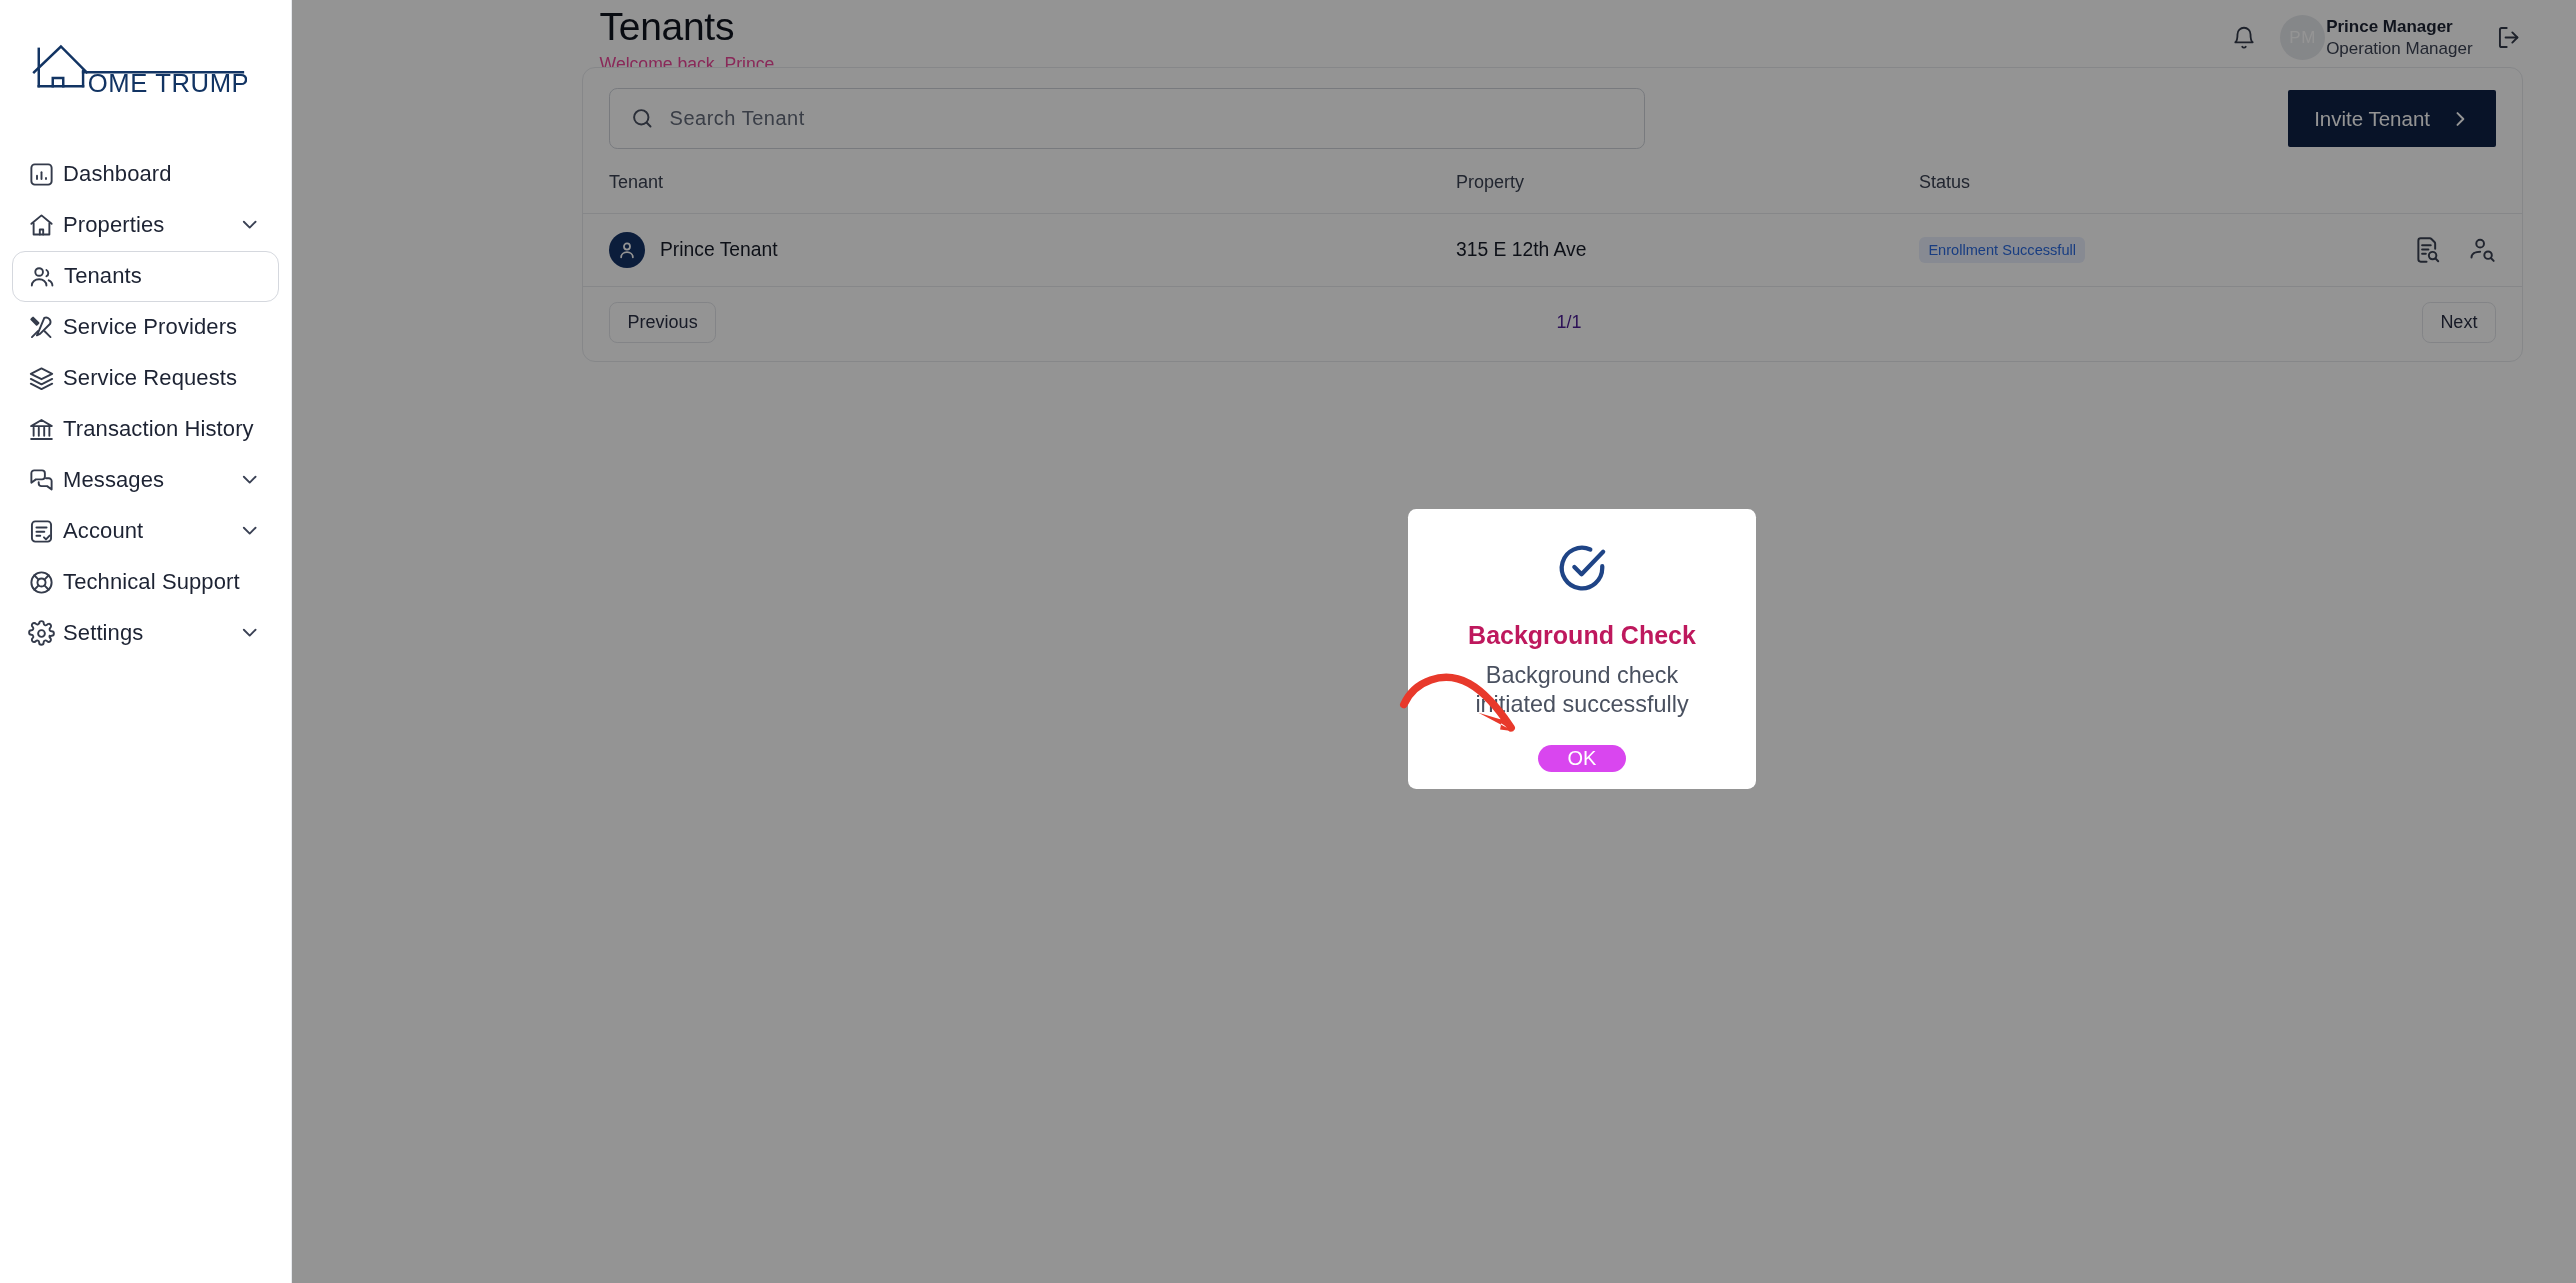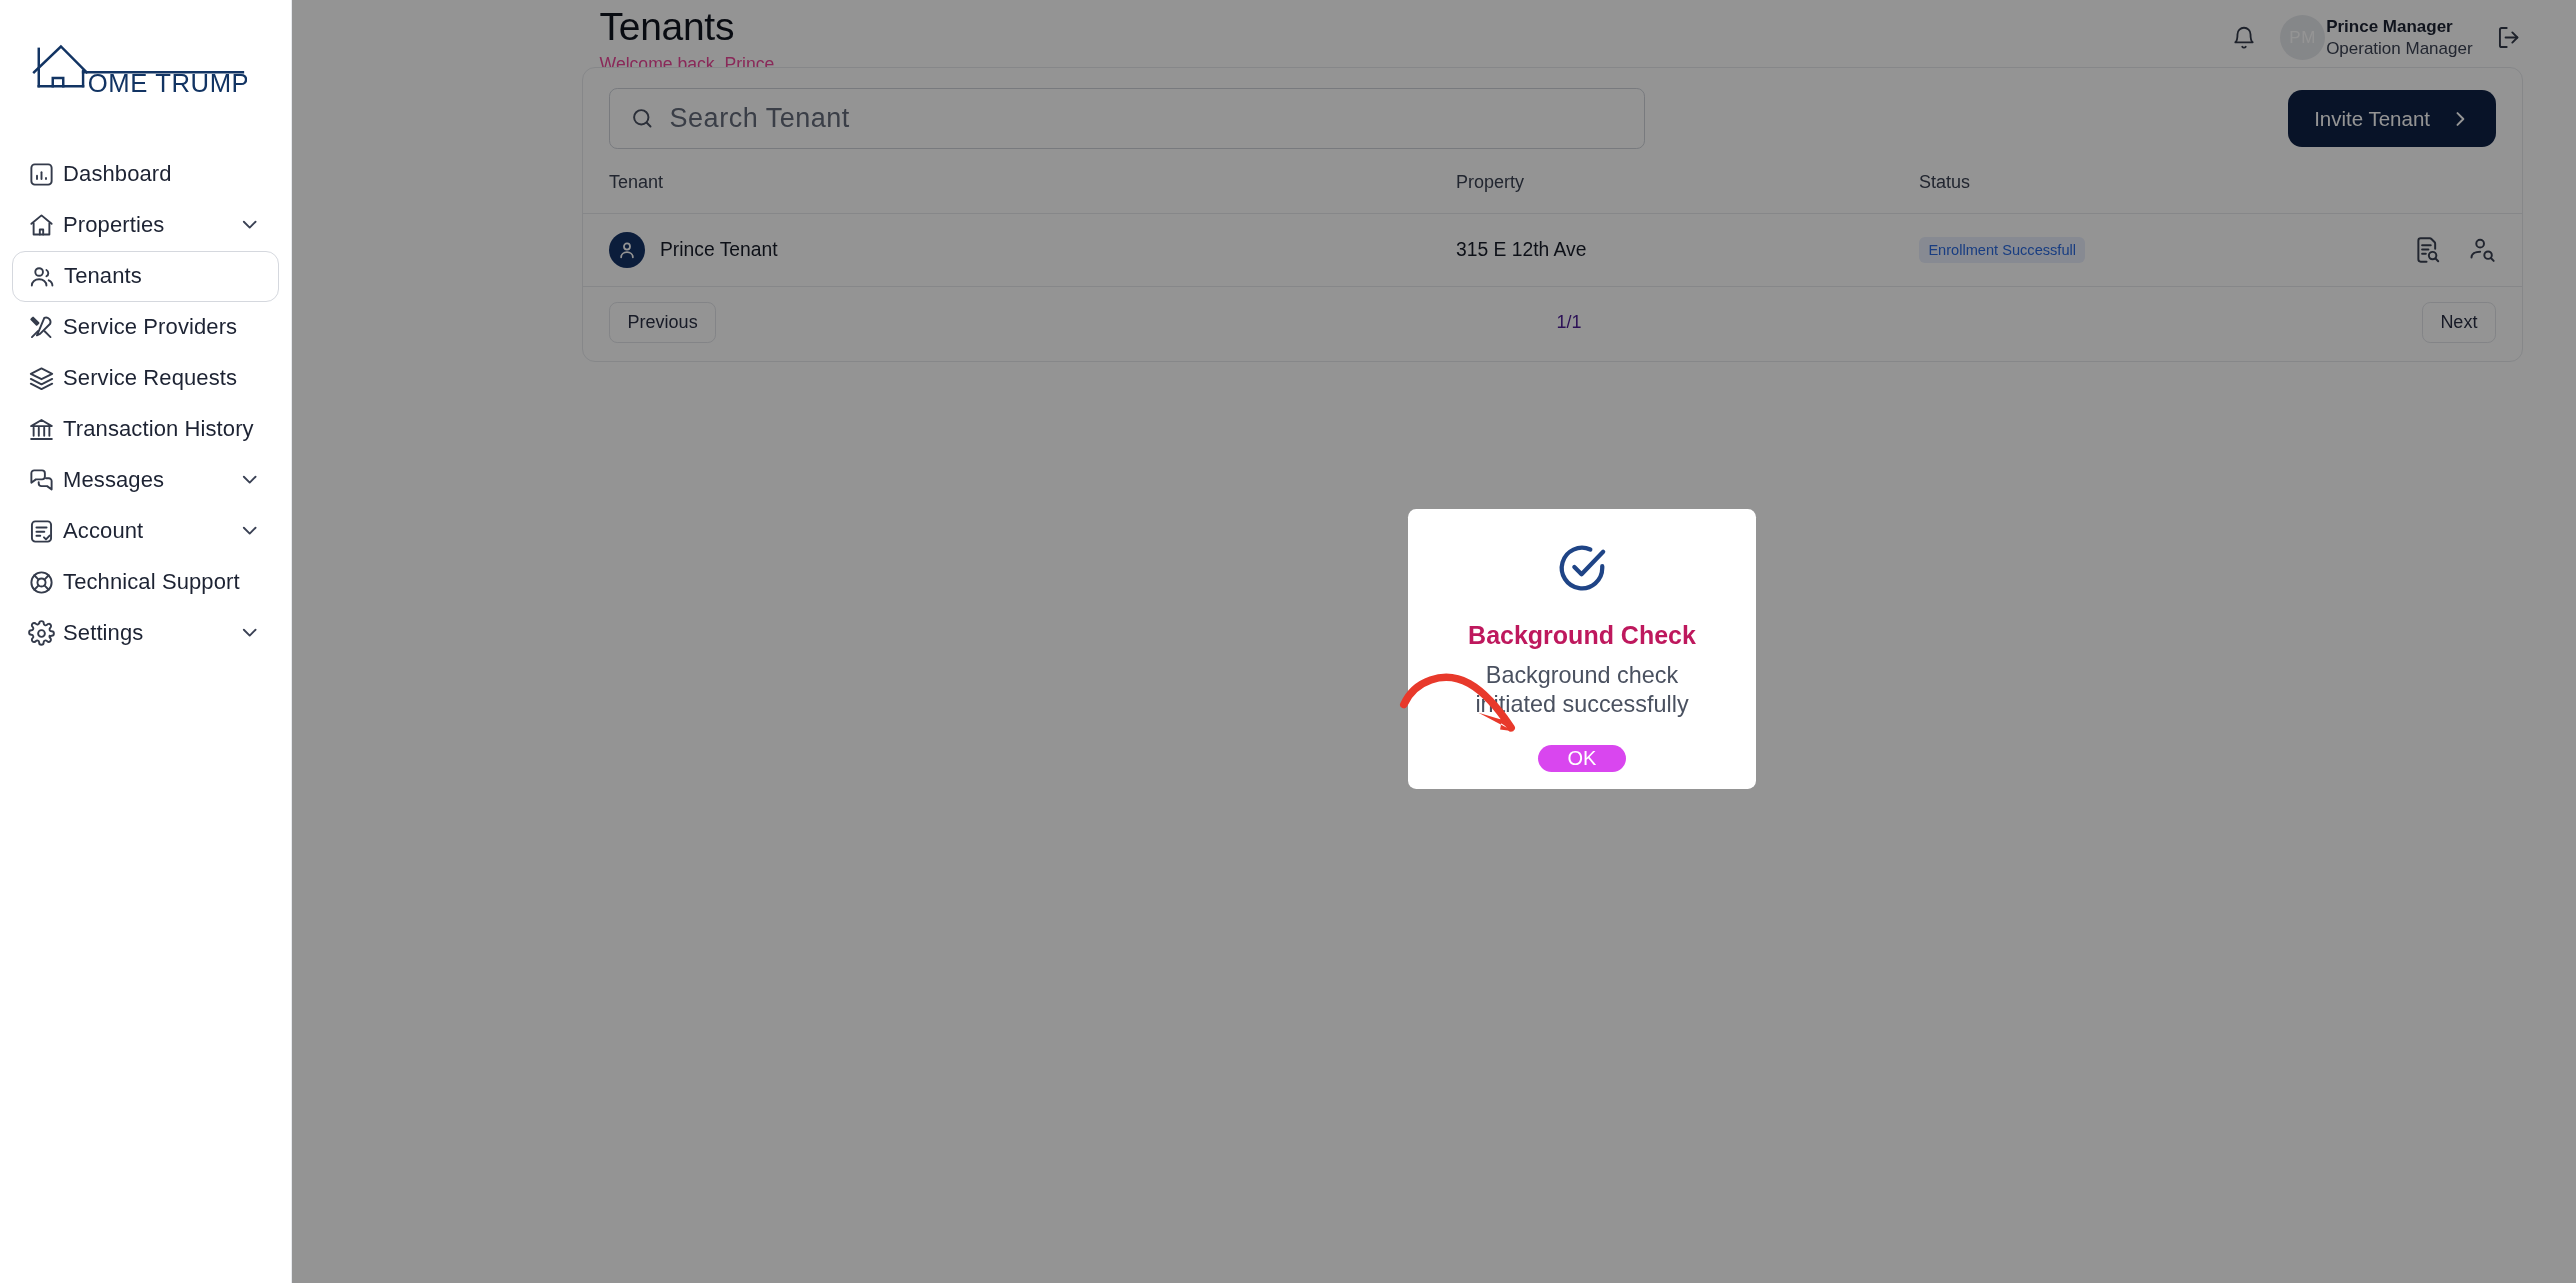--- a/index.html
+++ b/index.html
@@ -153,34 +153,34 @@
     display: flex;
     align-items: center;
     gap: 15px;
     padding: 0 20px;
     background: #fff;
   }
   .search-box svg { width: 24.6px; height: 24.6px; color: #4b5262; flex: 0 0 24.6px; }
   .search-input {
     border: none; outline: none;
     font-family: "Liberation Sans", sans-serif;
-    font-size: 27px;
+    font-size: 20px;
     color: #ec4899;
     background: transparent;
     width: 100%;
     letter-spacing: 0.5px;
   }
   .search-input::placeholder { color: #646b7a; }
 
   .invite-btn {
     height: 57px;
     background: #0e2146;
     color: #ffffff;
     border: none;
-    border-radius: 14px;
+    border-radius: 2px;
     font-family: "Liberation Sans", sans-serif;
     font-size: 20.5px;
     padding: 0 26px;
     display: flex;
     align-items: center;
     gap: 20px;
     cursor: pointer;
     white-space: nowrap;
   }
   .invite-btn svg { width: 20px; height: 20px; }

